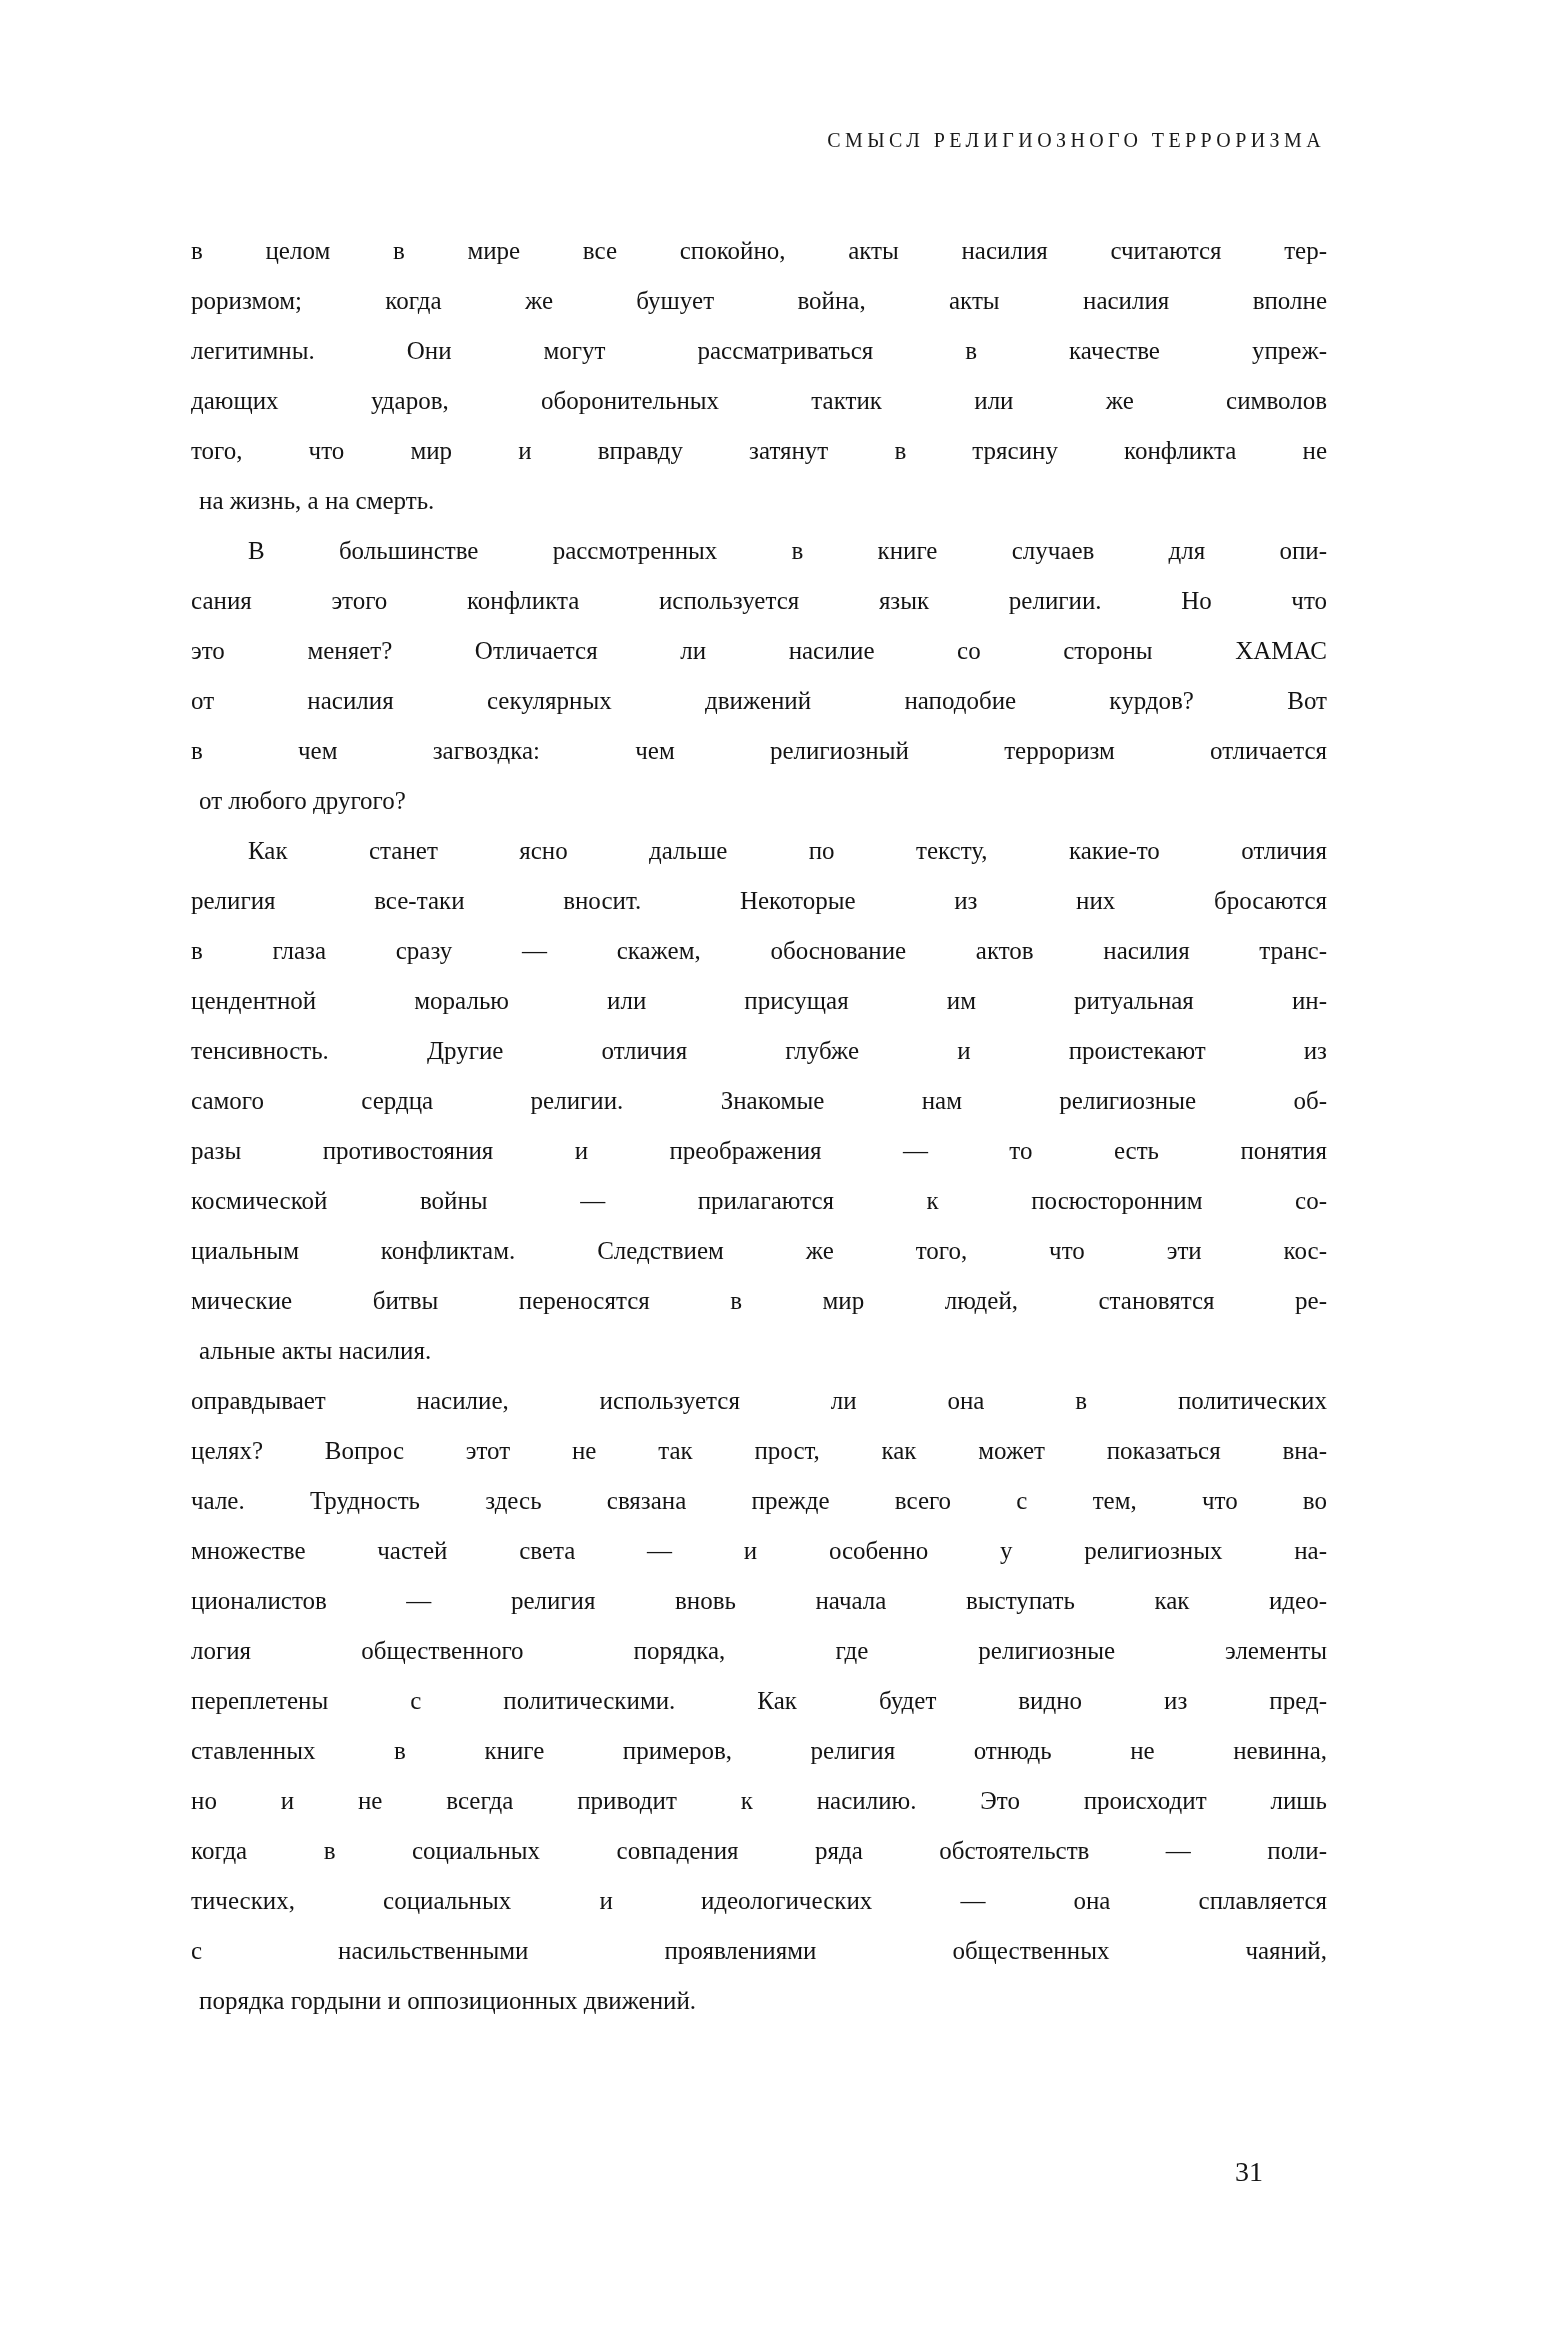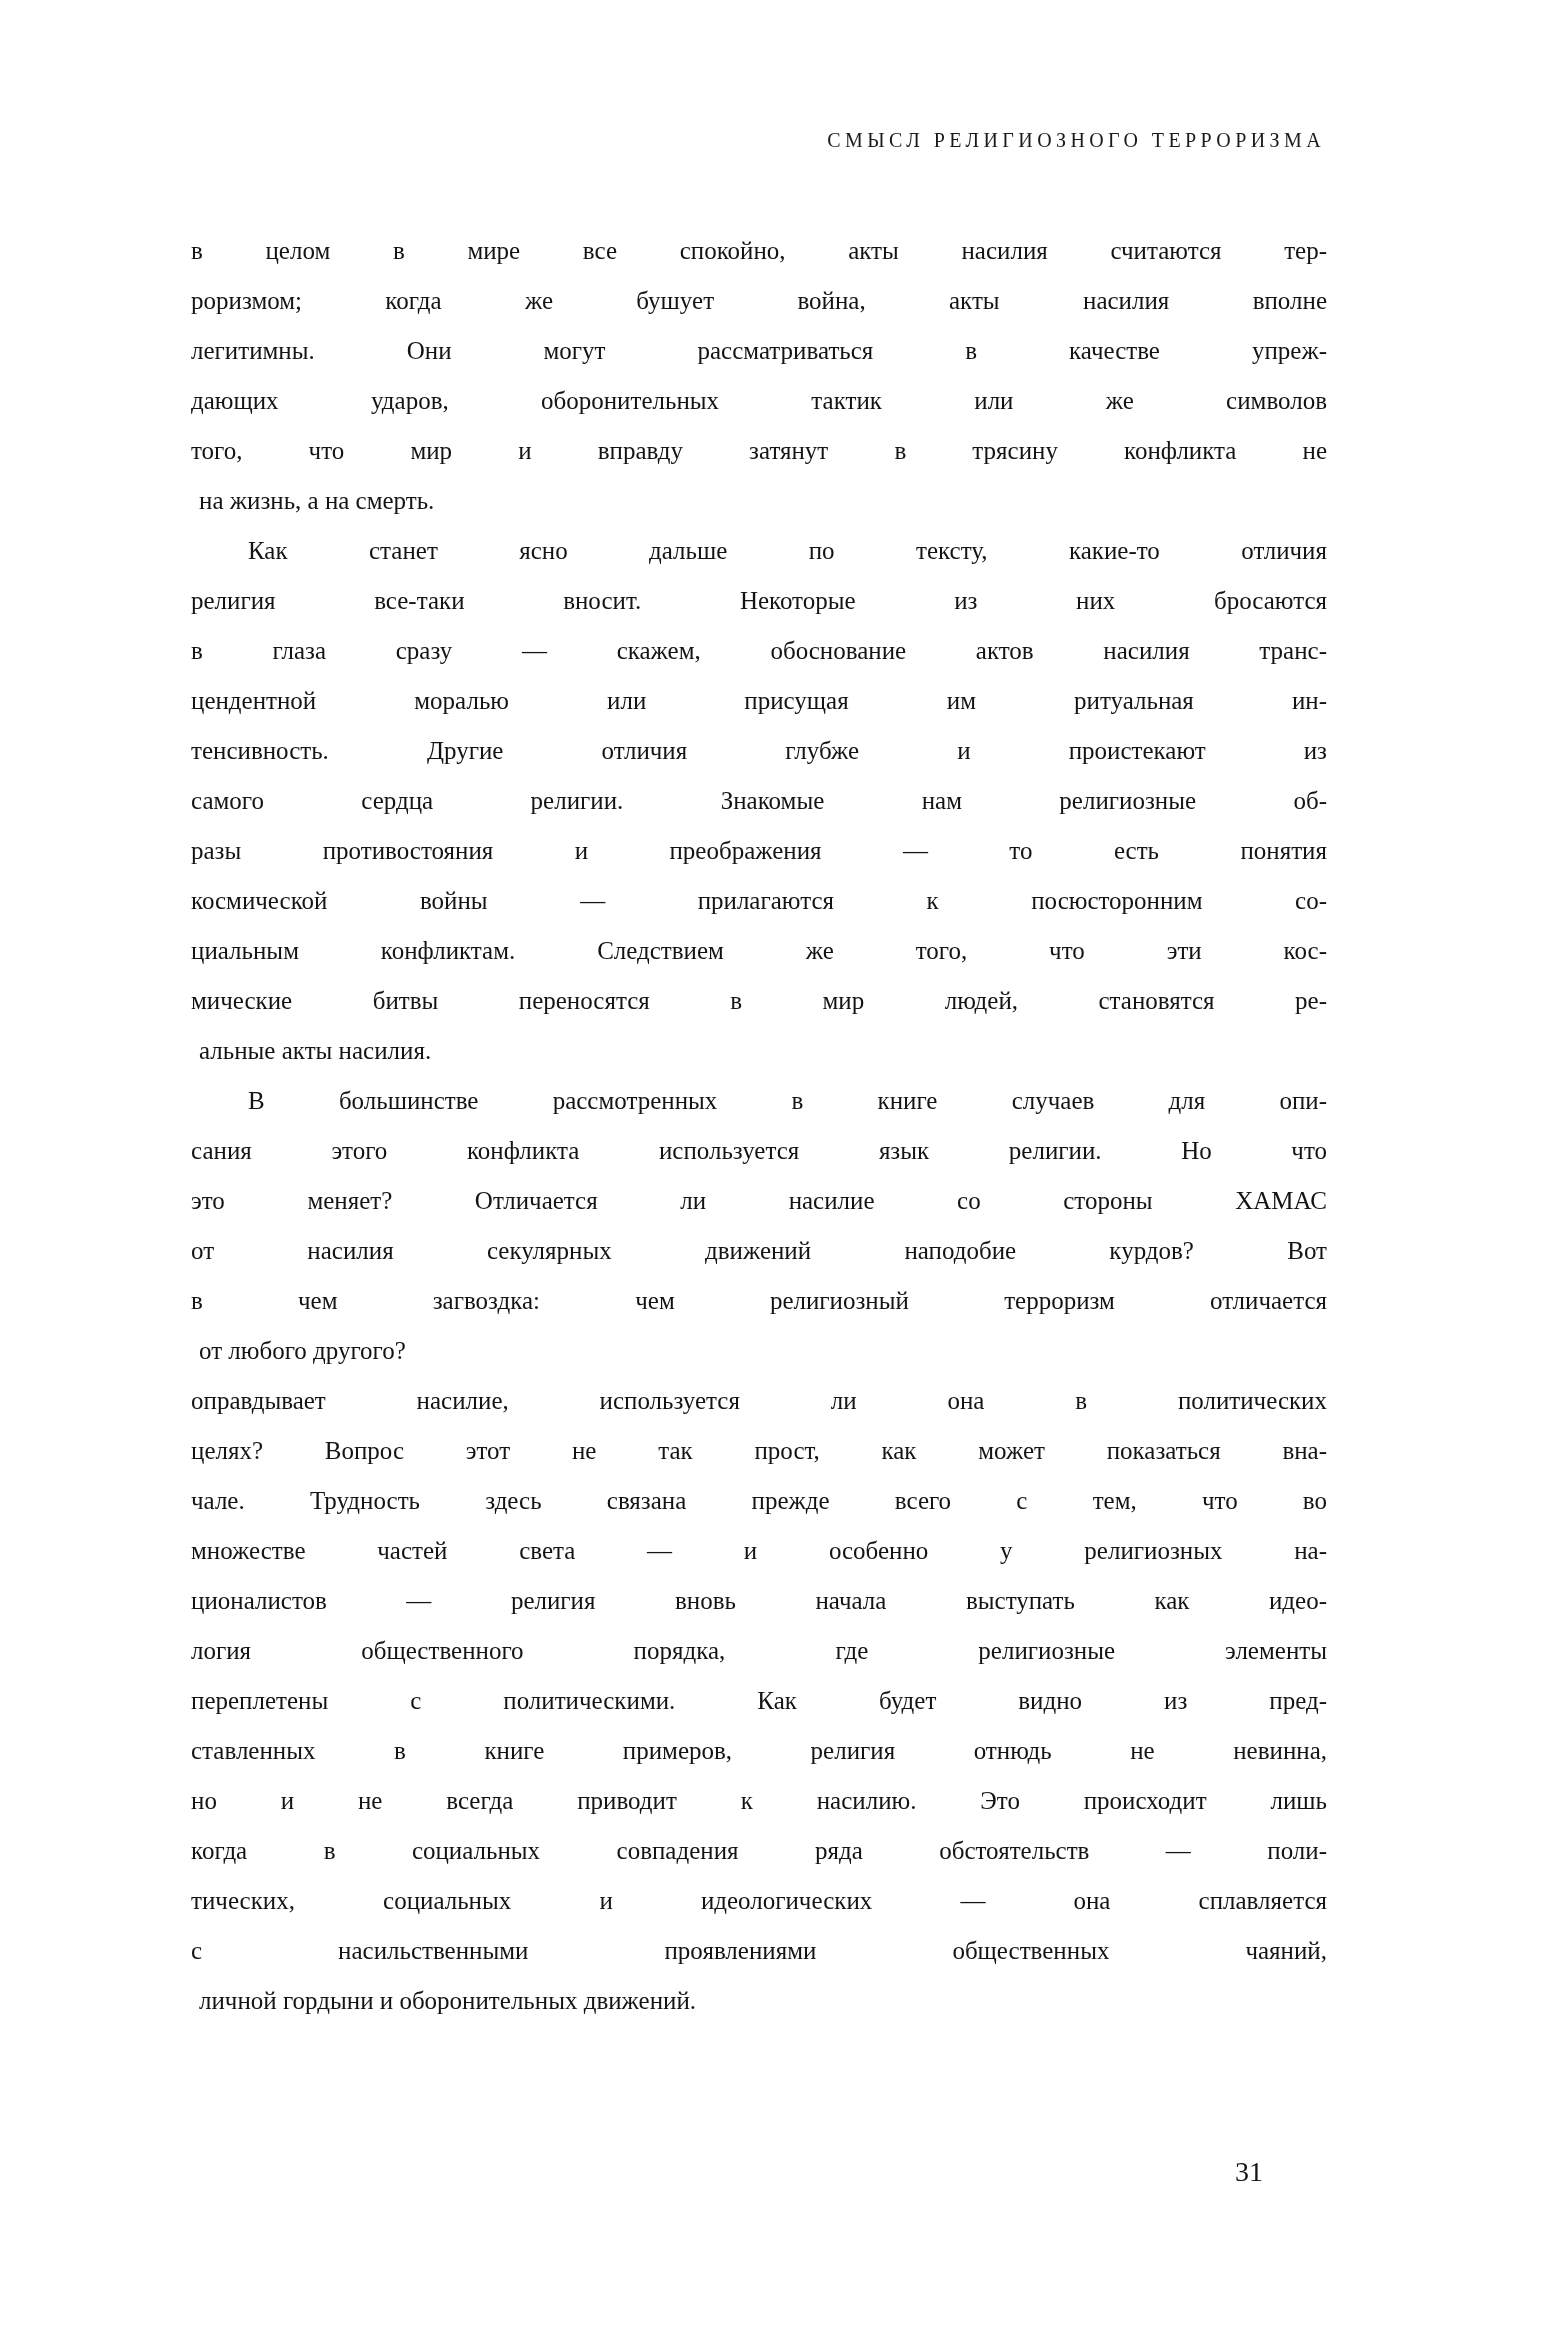--- a/index.html
+++ b/index.html
@@ -66,53 +66,53 @@
   <div class="paragraph">
     <span class="line" style="white-space: normal;">в целом в мире все спокойно, акты насилия считаются тер-</span>
     <span class="line" style="white-space: normal;">роризмом; когда же бушует война, акты насилия вполне</span>
     <span class="line" style="white-space: normal;">легитимны. Они могут рассматриваться в качестве упреж-</span>
     <span class="line" style="white-space: normal;">дающих ударов, оборонительных тактик или же символов</span>
     <span class="line" style="white-space: normal;">того, что мир и вправду затянут в трясину конфликта не</span>
     <span class="line last" style="white-space: normal;">на жизнь, а на смерть.</span>
   </div>
 
   <div class="paragraph">
+    <span class="line indent" style="white-space: normal;">В большинстве рассмотренных в книге случаев для опи-</span>
+    <span class="line" style="white-space: normal;">сания этого конфликта используется язык религии. Но что</span>
+    <span class="line" style="white-space: normal;">это меняет? Отличается ли насилие со стороны ХАМАС</span>
+    <span class="line" style="white-space: normal;">от насилия секулярных движений наподобие курдов? Вот</span>
+    <span class="line" style="white-space: normal;">в чем загвоздка: чем религиозный терроризм отличается</span>
+    <span class="line last" style="white-space: normal;">от любого другого?</span>
+  </div>
+
+  <div class="paragraph">
     <span class="line indent" style="white-space: normal;">Как станет ясно дальше по тексту, какие-то отличия</span>
     <span class="line" style="white-space: normal;">религия все-таки вносит. Некоторые из них бросаются</span>
     <span class="line" style="white-space: normal;">в глаза сразу — скажем, обоснование актов насилия транс-</span>
     <span class="line" style="white-space: normal;">цендентной моралью или присущая им ритуальная ин-</span>
     <span class="line" style="white-space: normal;">тенсивность. Другие отличия глубже и проистекают из</span>
     <span class="line" style="white-space: normal;">самого сердца религии. Знакомые нам религиозные об-</span>
     <span class="line" style="white-space: normal;">разы противостояния и преображения — то есть понятия</span>
     <span class="line" style="white-space: normal;">космической войны — прилагаются к посюсторонним со-</span>
     <span class="line" style="white-space: normal;">циальным конфликтам. Следствием же того, что эти кос-</span>
     <span class="line" style="white-space: normal;">мические битвы переносятся в мир людей, становятся ре-</span>
     <span class="line last" style="white-space: normal;">альные акты насилия.</span>
-  </div>
-
-  <div class="paragraph">
-    <span class="line indent" style="white-space: normal;">В большинстве рассмотренных в книге случаев для опи-</span>
-    <span class="line" style="white-space: normal;">сания этого конфликта используется язык религии. Но что</span>
-    <span class="line" style="white-space: normal;">это меняет? Отличается ли насилие со стороны ХАМАС</span>
-    <span class="line" style="white-space: normal;">от насилия секулярных движений наподобие курдов? Вот</span>
-    <span class="line" style="white-space: normal;">в чем загвоздка: чем религиозный терроризм отличается</span>
-    <span class="line last" style="white-space: normal;">от любого другого?</span>
   </div>
 
   <div class="paragraph">
     <span class="line" style="white-space: normal;">оправдывает насилие, используется ли она в политических</span>
     <span class="line" style="white-space: normal;">целях? Вопрос этот не так прост, как может показаться вна-</span>
     <span class="line" style="white-space: normal;">чале. Трудность здесь связана прежде всего с тем, что во</span>
     <span class="line" style="white-space: normal;">множестве частей света — и особенно у религиозных на-</span>
     <span class="line" style="white-space: normal;">ционалистов — религия вновь начала выступать как идео-</span>
     <span class="line" style="white-space: normal;">логия общественного порядка, где религиозные элементы</span>
     <span class="line" style="white-space: normal;">переплетены с политическими. Как будет видно из пред-</span>
     <span class="line" style="white-space: normal;">ставленных в книге примеров, религия отнюдь не невинна,</span>
     <span class="line" style="white-space: normal;">но и не всегда приводит к насилию. Это происходит лишь</span>
     <span class="line" style="white-space: normal;">когда в социальных совпадения ряда обстоятельств — поли-</span>
     <span class="line" style="white-space: normal;">тических, социальных и идеологических — она сплавляется</span>
     <span class="line" style="white-space: normal;">с насильственными проявлениями общественных чаяний,</span>
-    <span class="line last" style="white-space: normal;">личной гордыни и оборонительных движений.</span>
+    <span class="line last" style="white-space: normal;">порядка гордыни и оппозиционных движений.</span>
   </div>
 </div>
 
 <div class="page-number">31</div>
 
 
 </body></html>

